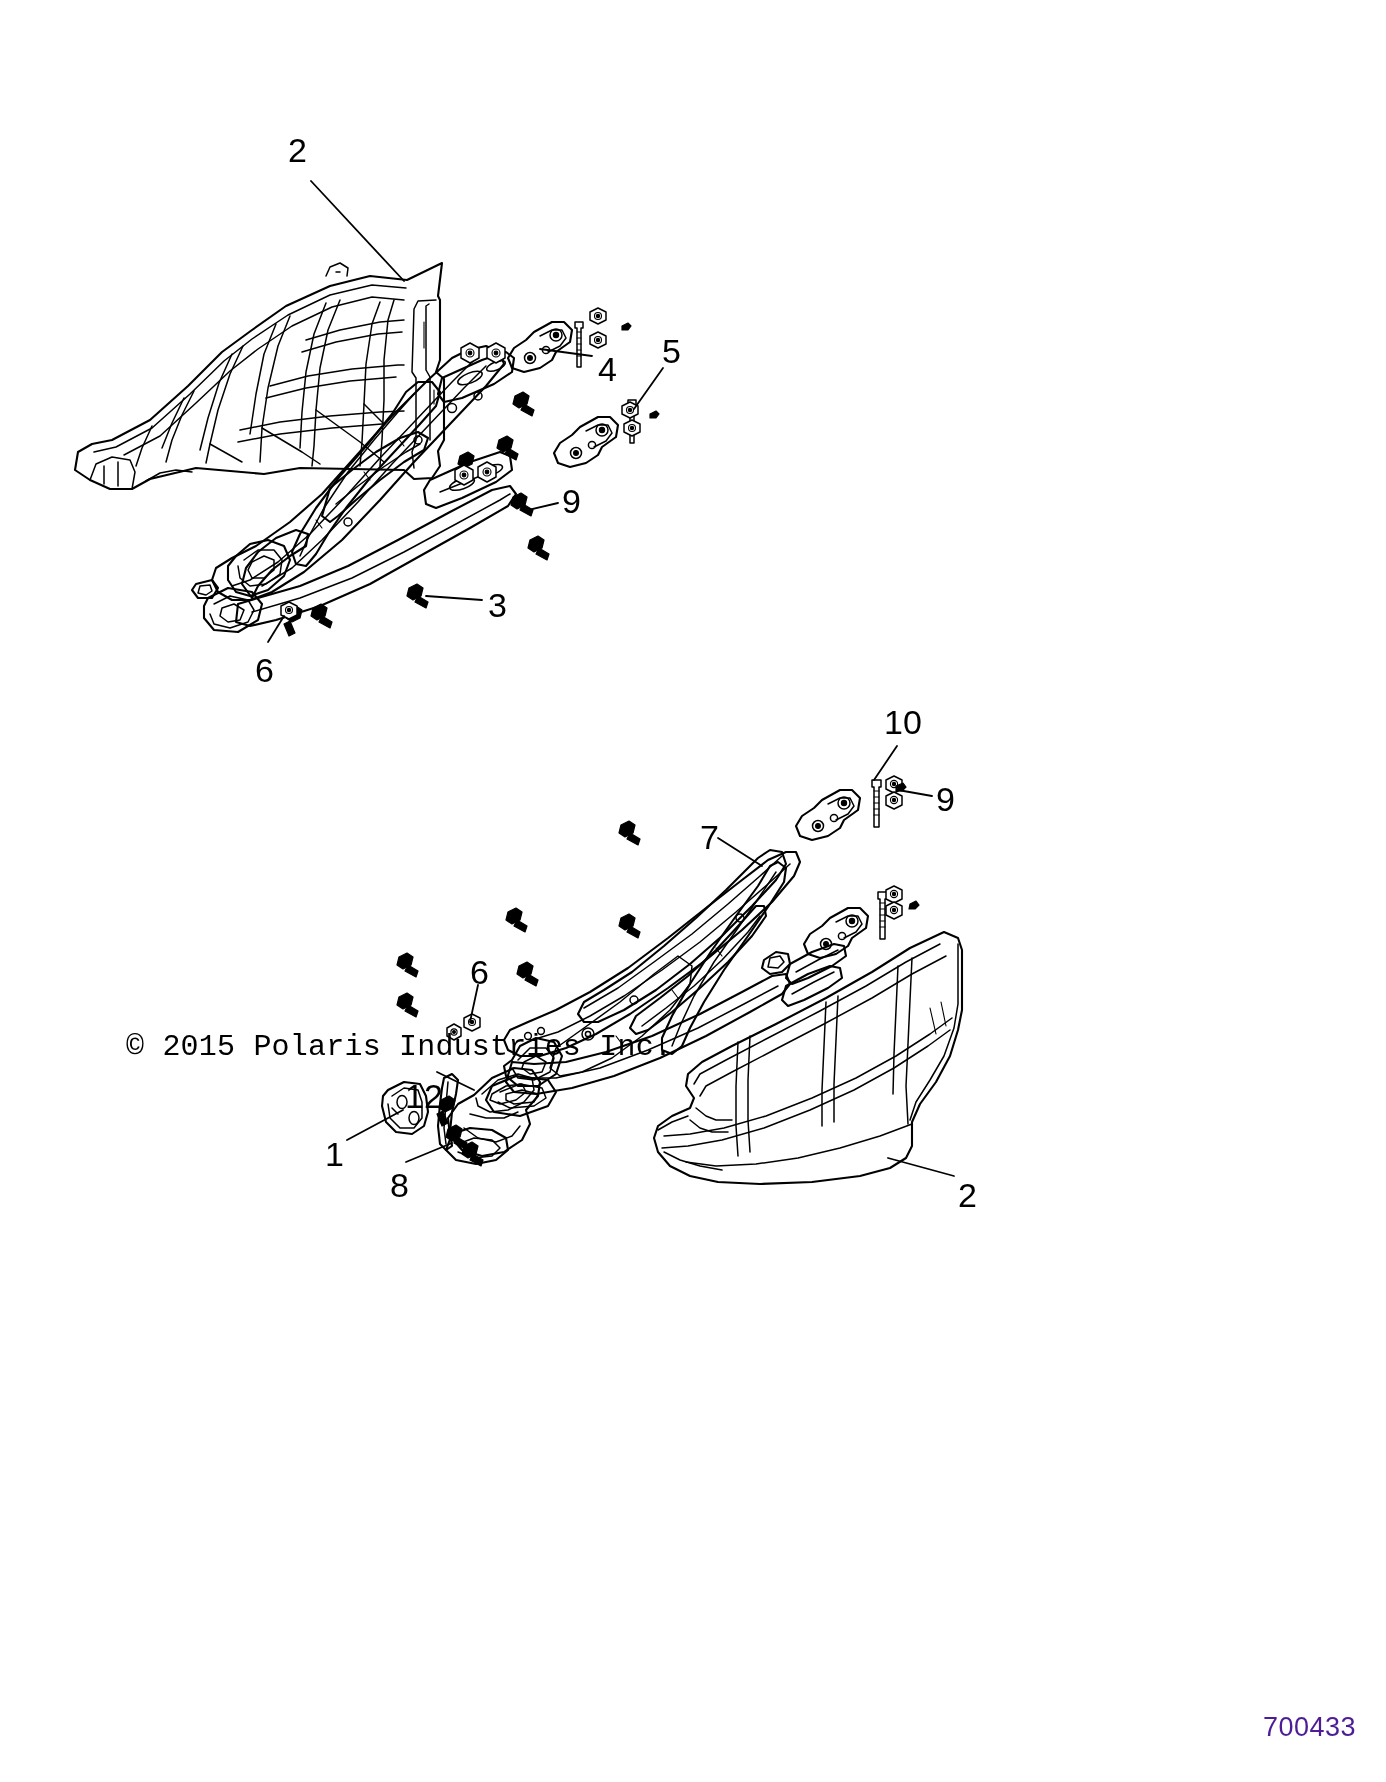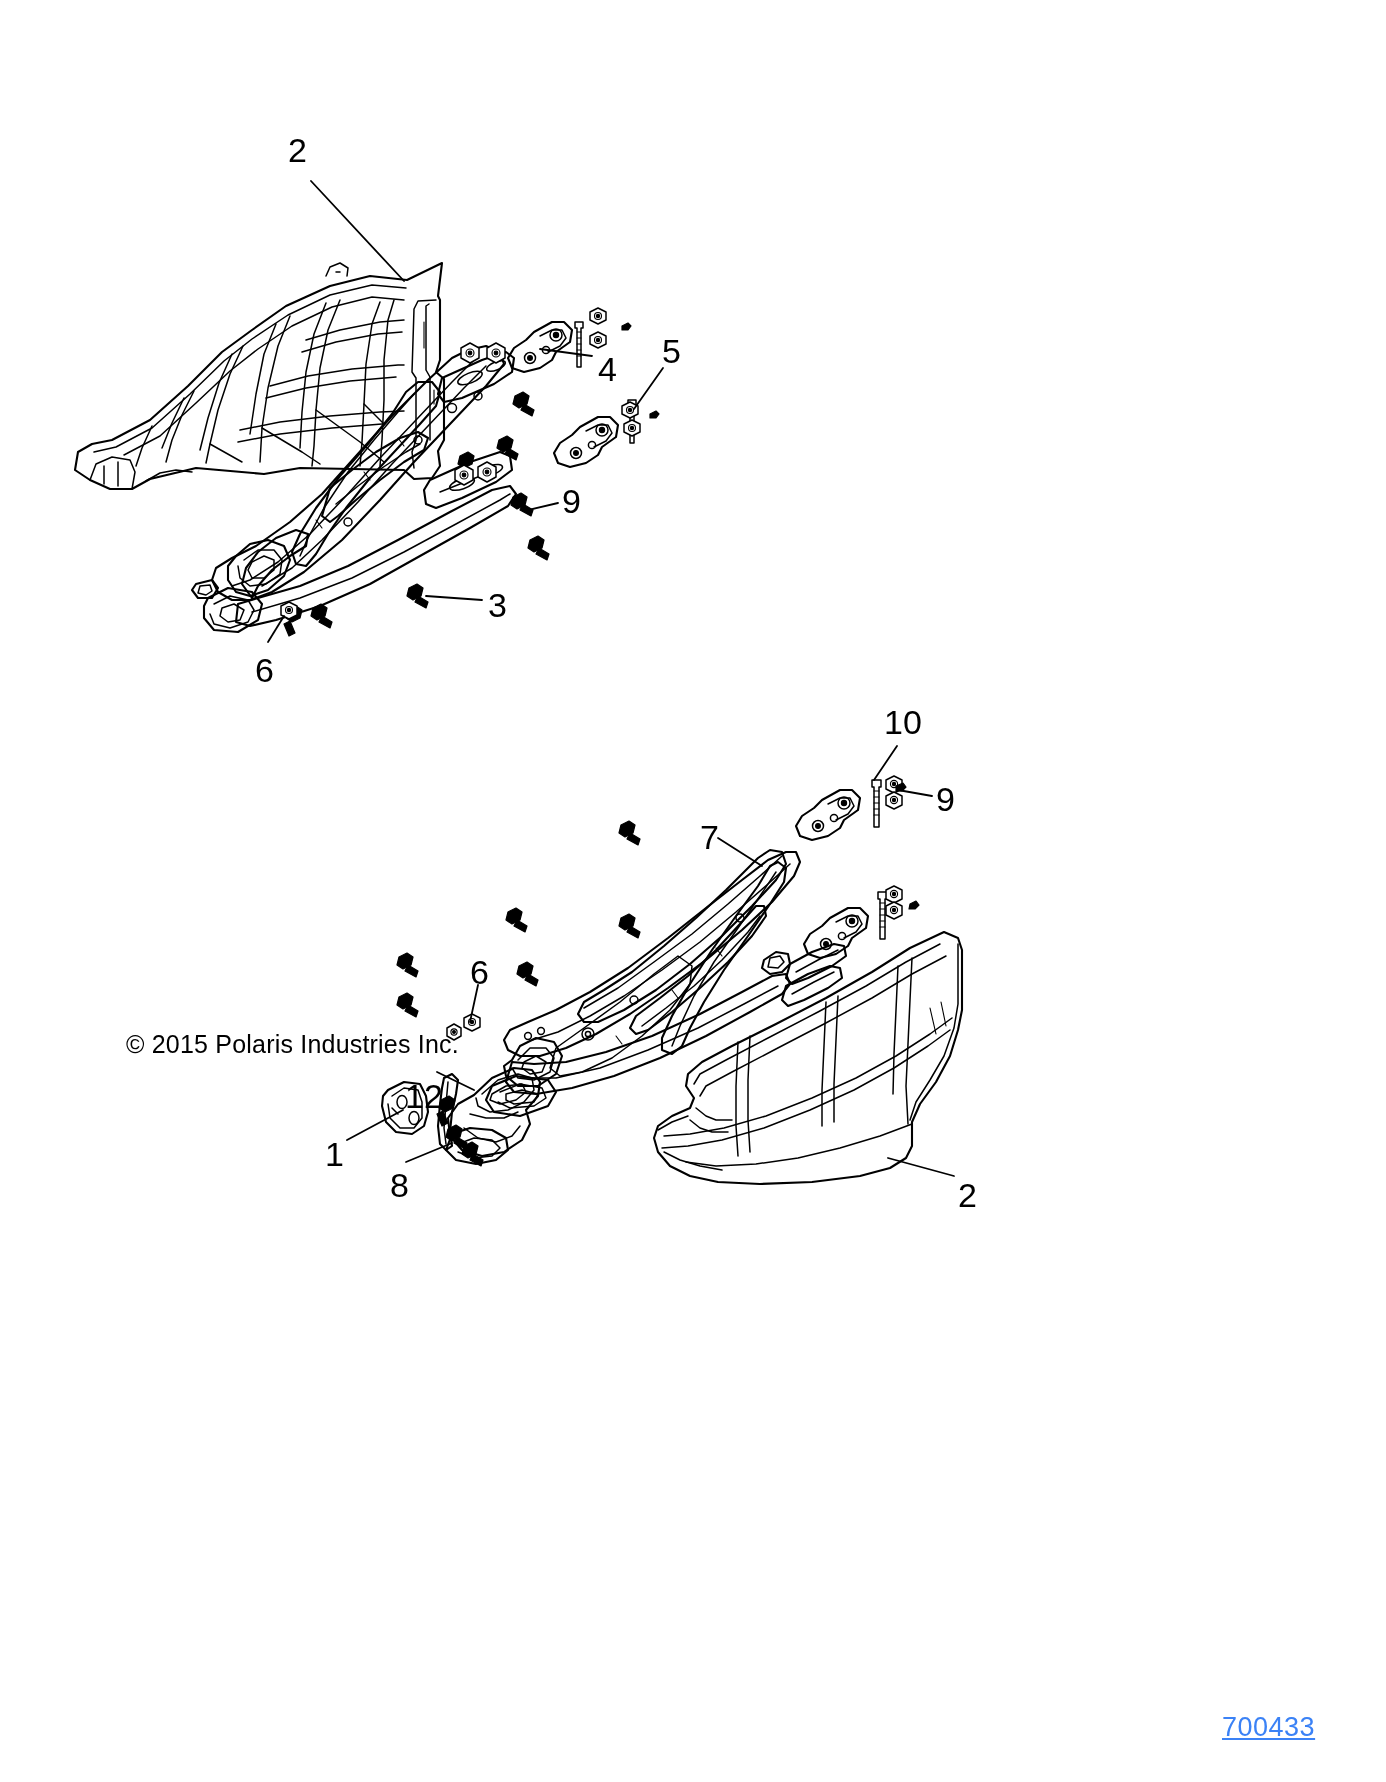--- a/index.html
+++ b/index.html
@@ -34,36 +34,35 @@
     font-size: 34px;
     line-height: 1;
     color: #000;
     white-space: nowrap;
     user-select: none;
   }
   .copyright {
     position: absolute;
     left: 126px;
     top: 1030px;
-    font-family: Liberation Sans, sans-serif;
-    font-size: 25px;
+    font-family: Liberation Mono, monospace;
+    font-size: 30px;
     letter-spacing: 0.2px;
     color: #000;
     white-space: nowrap;
   }
   .partnumber {
     position: absolute;
-    left: 1222px;
+    left: 1263px;
     top: 1712px;
     font-family: "Liberation Sans", sans-serif;
     font-size: 27px;
     letter-spacing: 0.5px;
-    color: #3b82f6;
+    color: #4c1d95;
     white-space: nowrap;
-    text-decoration: underline;
   }
   svg { display: block; }
   .ln   { fill: none; stroke: #000; stroke-width: 2.1; stroke-linecap: round; stroke-linejoin: round; }
   .ln-t { fill: none; stroke: #000; stroke-width: 1.5; stroke-linecap: round; stroke-linejoin: round; }
   .ln-h { fill: none; stroke: #000; stroke-width: 1.1; stroke-linecap: round; stroke-linejoin: round; }
   .leader { fill: none; stroke: #000; stroke-width: 1.8; stroke-linecap: round; }
   .fillw-t { fill: #ffffff; stroke: #000; stroke-width: 1.5; stroke-linejoin: round; stroke-linecap: round; }
   .fillk { fill: #000000; stroke: #000; stroke-width: 1.2; stroke-linejoin: round; }
 </style>
 </head>

